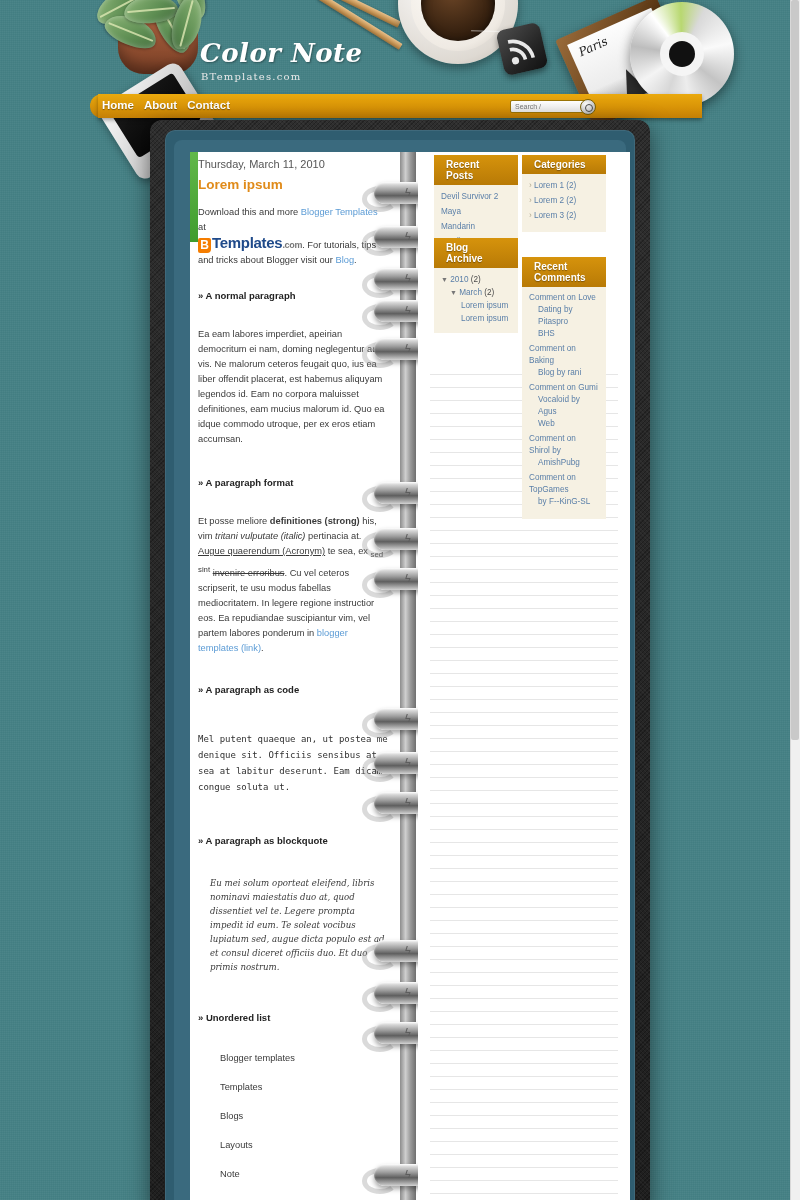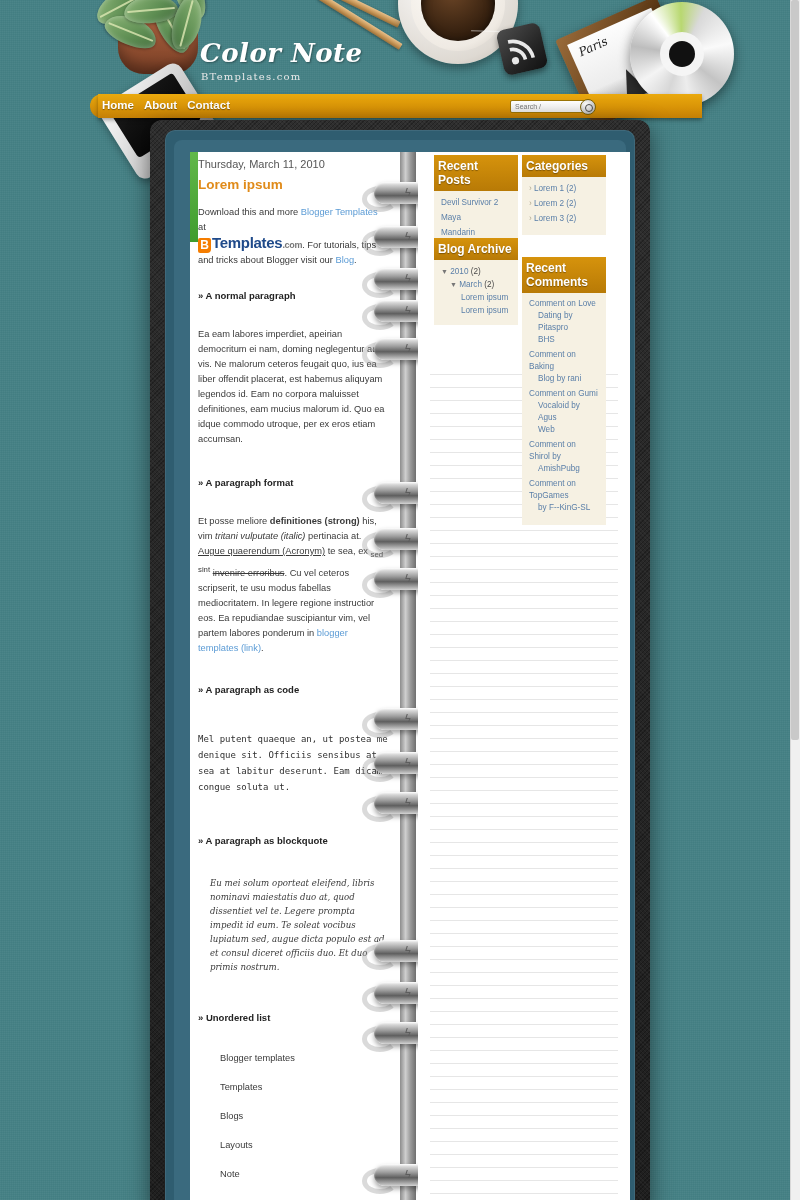--- a/index.html
+++ b/index.html
@@ -291,22 +291,22 @@
     background:#ffffff;
     overflow:hidden;
   }
   #ruled-lines{
     position:absolute; left:12px; top:210px; width:188px; height:840px;
     background:repeating-linear-gradient(180deg, transparent 0 12px, #e6e6e6 12px 13px);
   }
   .widget{ position:absolute; width:84px; background:#f6f1e3; }
   .widget-h{
     background:linear-gradient(180deg,#d6930c,#b87a06);
-    color:#ffffff; font-size:12px; font-weight:bold;
-    padding:4px 4px; text-shadow:0 1px 1px rgba(0,0,0,.35);
+    color:#ffffff; font-size:10px; font-weight:bold;
+    padding:4px 12px; text-shadow:0 1px 1px rgba(0,0,0,.35);
   }
   .widget-b{ padding:5px 7px 8px 7px; }
   .widget-b a, .widget-b span.li{
     display:block; color:#5a7fa8; font-size:8.2px; line-height:13px;
     text-decoration:none; margin-bottom:2px;
   }
   .arch-l1{ font-size:8.2px; color:#5a7fa8; line-height:13px; }
   .arch-l2{ font-size:8.2px; color:#5a7fa8; line-height:13px; padding-left:9px; }
   .arch-l3{ font-size:8.2px; color:#5a7fa8; line-height:13px; padding-left:20px; }
   .cnt{ color:#4a4a4a; }

